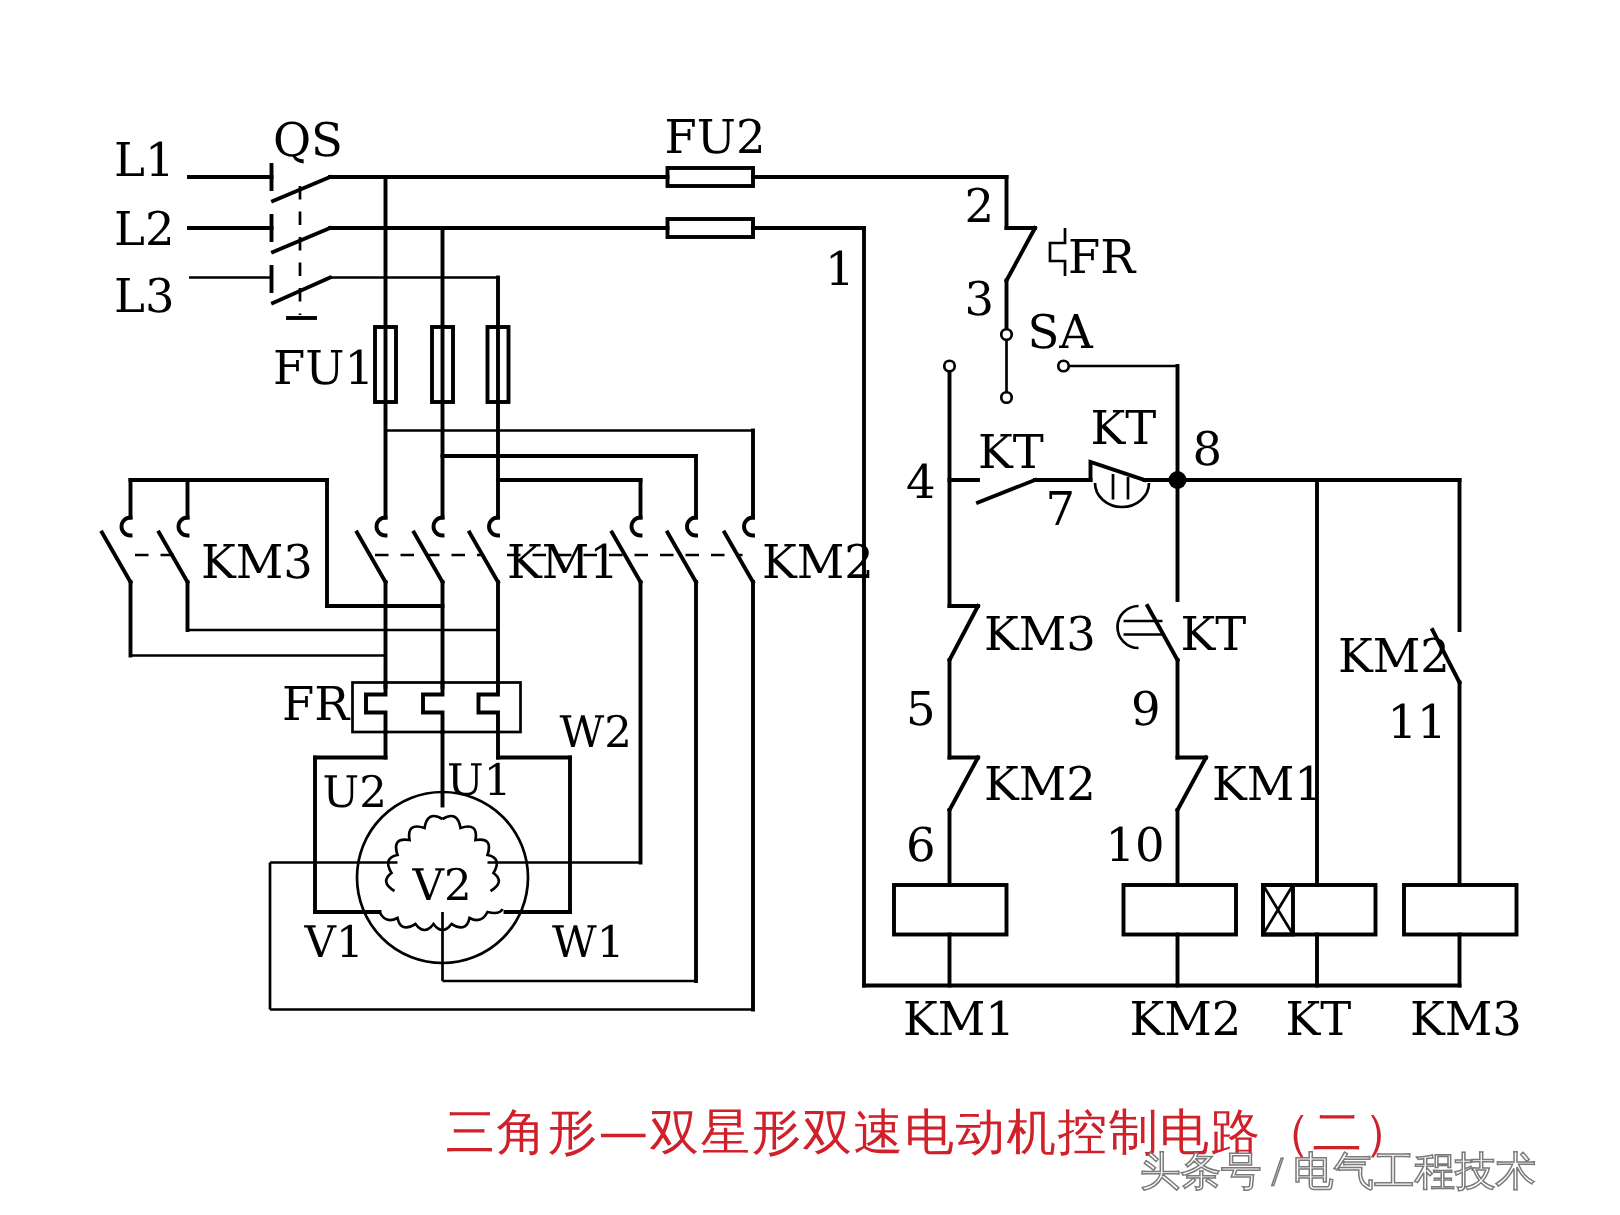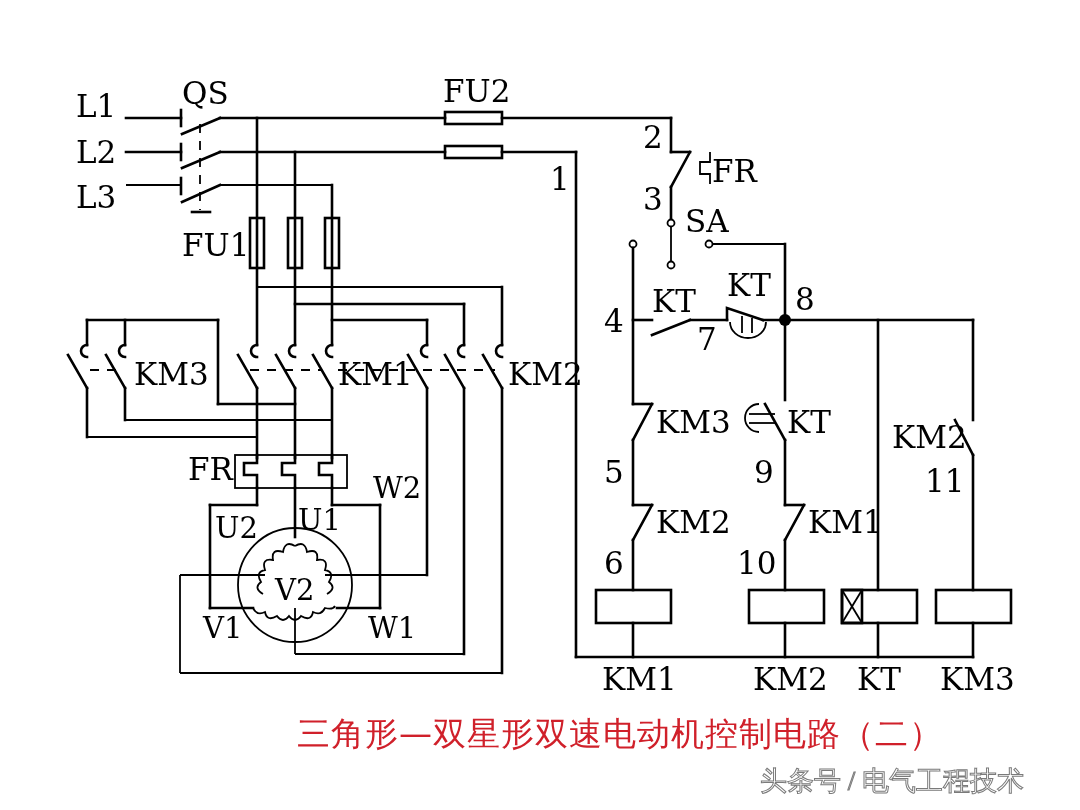--- a/index.html
+++ b/index.html
@@ -3,21 +3,21 @@
 <meta charset="utf-8">
 <style>
   html,body{margin:0;padding:0;background:#fff;}
   body{width:1080px;height:810px;position:relative;overflow:hidden;}
   svg#schematic{position:absolute;left:0;top:0;}
   .w{stroke:#000;stroke-width:2.6;fill:none;stroke-linecap:square;}
   .wt{stroke:#000;stroke-width:1.8;fill:none;}
   .dash{stroke:#000;stroke-width:1.8;fill:none;stroke-dasharray:9 8;}
   .lbl{font-family:"DejaVu Serif","Liberation Serif",serif;font-size:31px;fill:#000;}
   .lbl-sm{font-family:"DejaVu Serif","Liberation Serif",serif;font-size:29px;fill:#000;}
-  .caption{position:absolute;left:297px;top:712px;font-family:"DejaVu Sans","Liberation Sans",sans-serif;font-size:33px;color:#d0202a;letter-spacing:1px;white-space:nowrap;}
+  .caption{position:absolute;left:297px;top:733px;font-family:"DejaVu Sans","Liberation Sans",sans-serif;font-size:33px;color:#d0202a;letter-spacing:1px;white-space:nowrap;}
   .watermark{position:absolute;left:760px;top:763px;font-family:Liberation Serif, serif;font-size:27px;color:#fff;-webkit-text-stroke:1px #7a7a7a;white-space:nowrap;}
 </style>
 </head>
 <body>
 
 <svg id="schematic" width="1080" height="810" viewBox="0 0 1080 810" xmlns="http://www.w3.org/2000/svg">
 
   <g>
     <text class="lbl" x="76" y="117">L1</text>
     <text class="lbl" x="76" y="163">L2</text>

